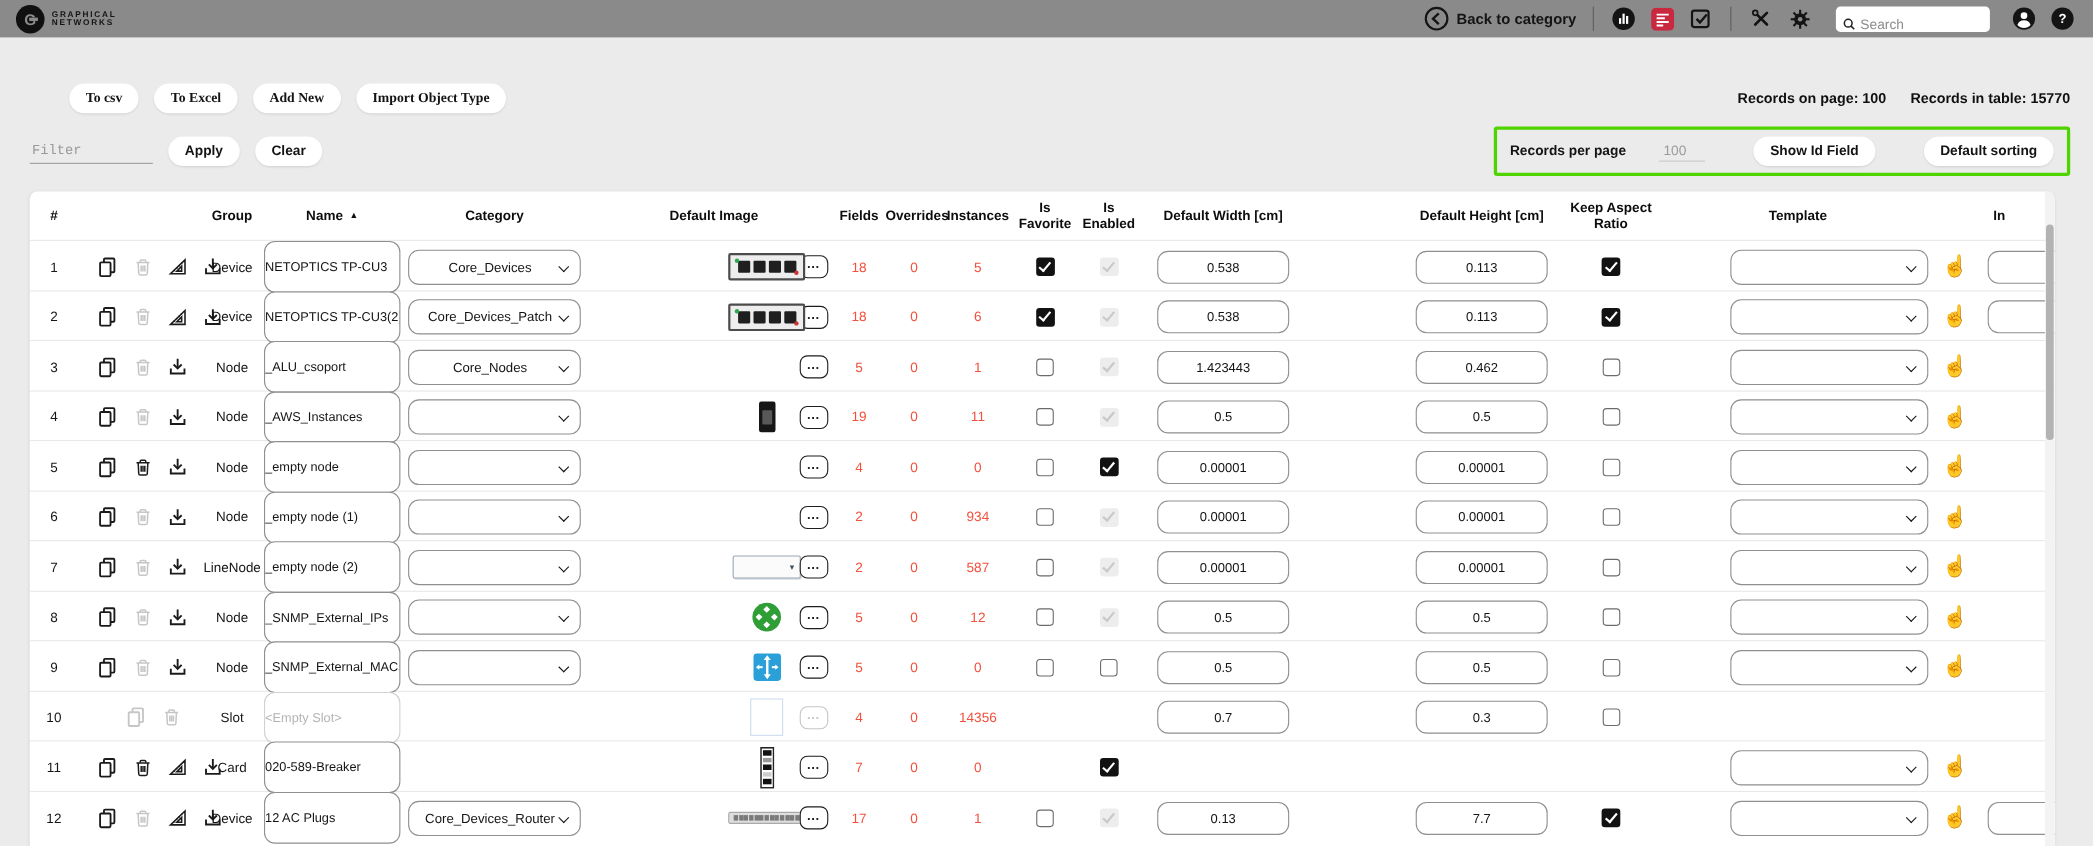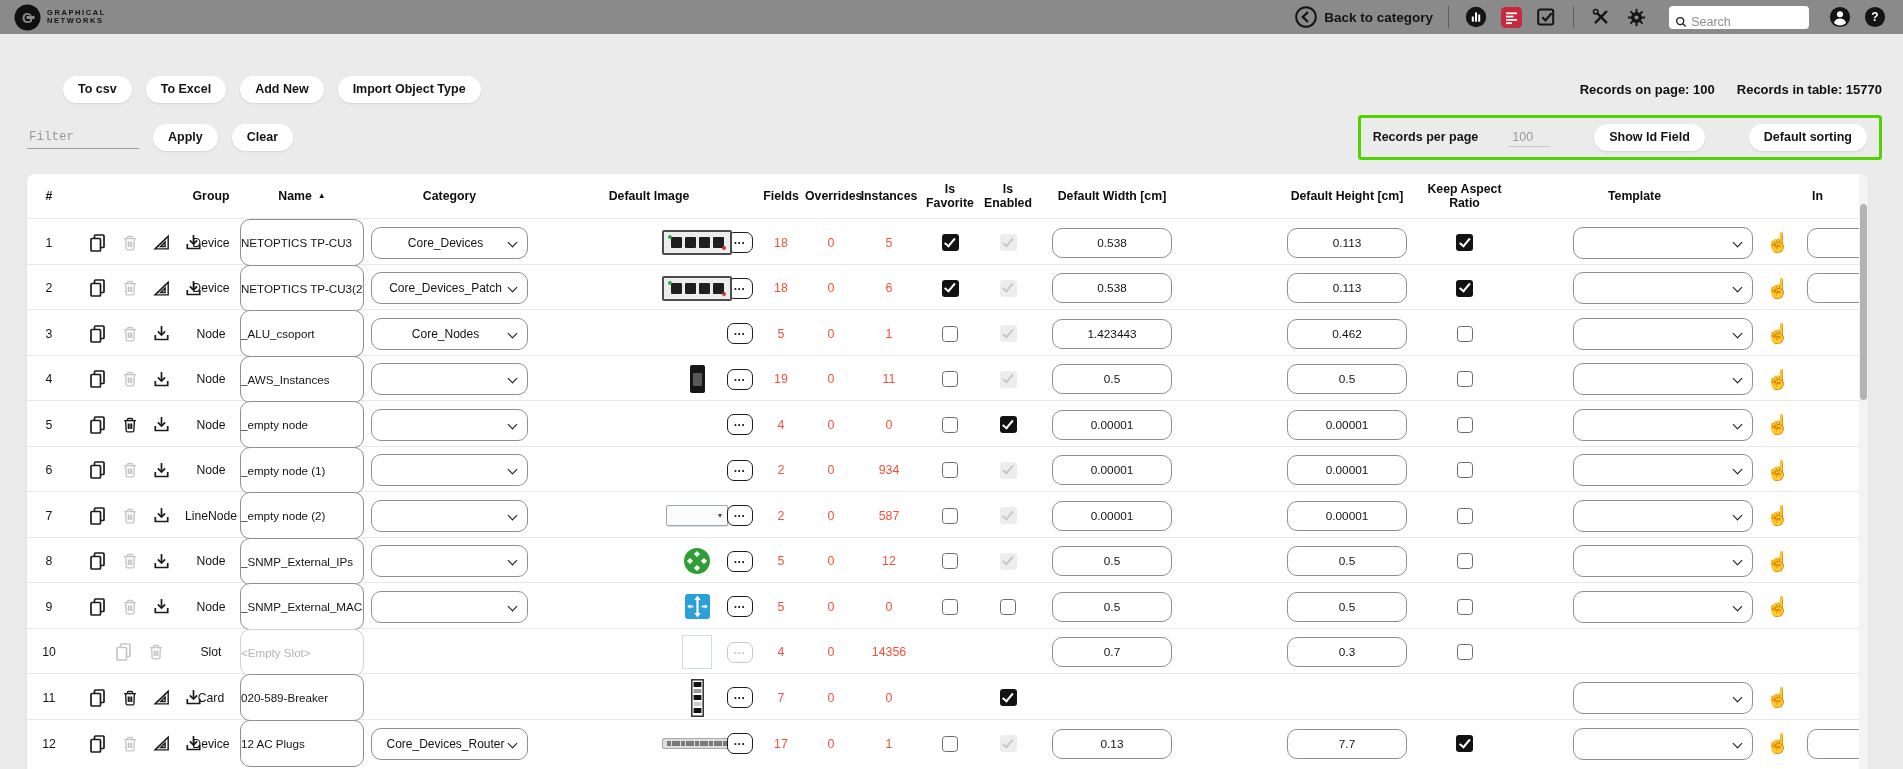--- a/index.html
+++ b/index.html
@@ -16,21 +16,21 @@
   .tb-sep { width:1px; height:22px; background:rgba(40,40,40,.45); margin:0 4px; }
   .tb-ic { display:flex; align-items:center; justify-content:center; width:24px; height:24px; cursor:pointer; }
   .searchbox { width:140px; height:23px; background:#fff; border-radius:4px; display:flex; align-items:flex-end; gap:4px; padding:0 6px; margin:0 8px 0 10px; }
   .searchbox input { border:none; outline:none; width:100%; font-size:12.5px; font-family:inherit; color:#333; background:transparent; }
   .searchbox input::placeholder { color:#8d8d8d; }
 
   
   .page-header { margin:40px 21px 0 27px; height:30px; display:flex; align-items:center; }
   .title-wrap { font-size:17.5px; color:#101010; }
   .title-link { color:#f2503c; cursor:pointer; }
-  .hd-btns { display:flex; gap:14px; margin-left:36px; }
+  .hd-btns { display:flex; gap:14px; margin-left:36px;font-family:Liberation Serif, serif; }
   .pill { background:#fff; border:none; border-radius:15px; height:27px; padding:0 15px; font-family:inherit; font-size:12.5px; font-weight:700; color:#141414; box-shadow:0 1px 2px rgba(0,0,0,.10); cursor:pointer; }
   .records { margin-left:auto; font-size:13px; font-weight:700; color:#101010; display:flex; gap:22px; }
 
   
   .filter-row { margin:10px 21px 0 27px; height:46px; display:flex; align-items:center; }
   .filter-input { width:112px; border:none; border-bottom:1.4px solid #9e9e9e; background:transparent; outline:none; font-family:Liberation Mono, monospace; font-size:12.5px; padding:4px 2px; color:#333; }
   .filter-input::placeholder { color:#9a9a9a; }
   .filter-row .pill { margin-left:14px; }
   .green-box { margin-left:auto; border:3px solid #50d400; border-radius:3px; padding:6px 12px; display:flex; align-items:center; gap:30px; background:#ebebeb; }
   .rpp-label { font-size:12.5px; font-weight:700; color:#141414; }

